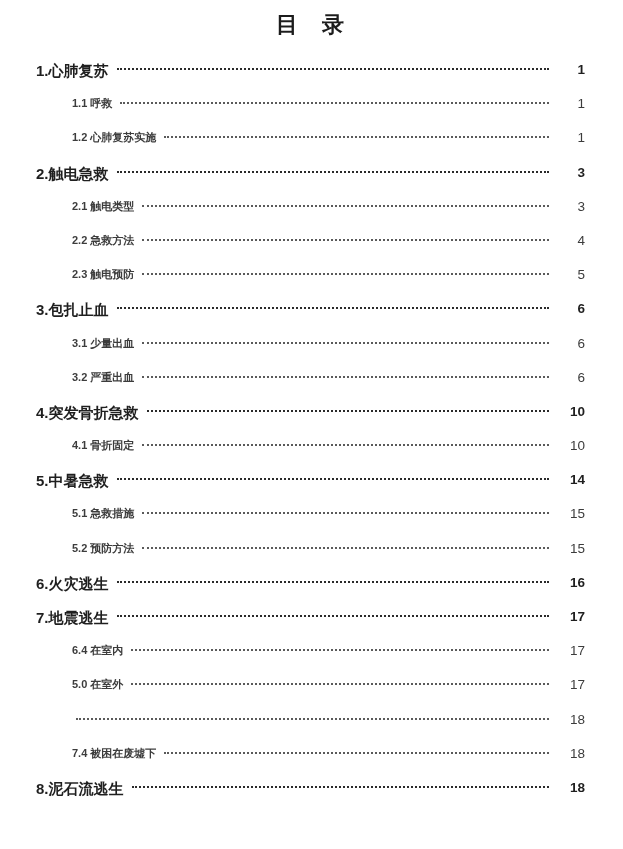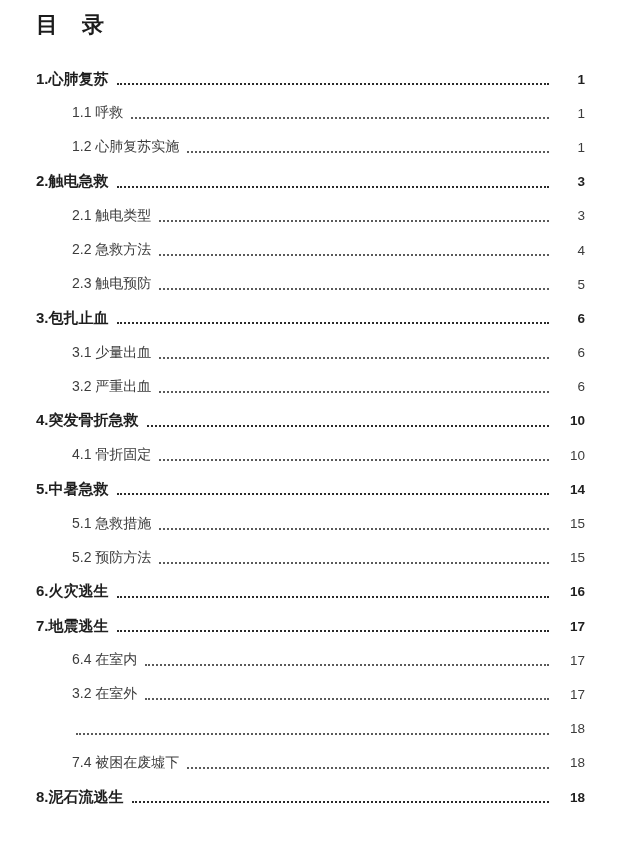--- a/index.html
+++ b/index.html
@@ -7,34 +7,33 @@
     position: relative;
     width: 623px;
     height: 849px;
     background: #ffffff;
     box-sizing: border-box;
     padding: 8px 38px 0 36px;
     overflow: hidden;
     font-family: "Liberation Sans", "DejaVu Sans", sans-serif;
   }
   .doc-title {
-    text-align: left;
+    text-align: center;
     font-size: 22px;
     font-weight: 700;
     color: #1c1c1c;
     height: 34px;
     line-height: 34px;
     margin-bottom: 20px;
     letter-spacing: 1px;
     font-family: "Liberation Serif", "DejaVu Serif", serif;
   }
   .toc-list { width: 100%; }
   .toc-row {
     display: flex;
-    align-items: center;
     height: 34.2px;
     cursor: pointer;
   }
   .toc-row .label {
     white-space: nowrap;
     padding-right: 4px;
   }
   .toc-row .leader {
     flex: 1;
     height: 2px;
@@ -50,22 +49,22 @@
   }
   .toc-row.level-1 .label {
     font-size: 15px;
     font-weight: 700;
     color: #1f1f1f;
   }
   .toc-row.level-1 .leader { border-bottom-color: #2a2a2a; }
   .toc-row.level-1 .page-num { font-weight: 700; color: #1f1f1f; }
   .toc-row.level-2 { padding-left: 36px; }
   .toc-row.level-2 .label {
-    font-size: 14px;
-    font-weight: 400;
+    font-size: 11px;
+    font-weight: 700;
     color: #3c3c3c;
   }
 </style>
 </head>
 <body>
 
 <div class="doc-page">
   <div class="doc-title">目　录</div>
 
   <div class="toc-list">
@@ -153,21 +152,21 @@
     <span class="label">7.地震逃生</span>
     <span class="leader"></span>
     <span class="page-num">17</span>
   </div>
       <div class="toc-row level-2">
     <span class="label">6.4 在室内</span>
     <span class="leader"></span>
     <span class="page-num">17</span>
   </div>
       <div class="toc-row level-2">
-    <span class="label">3.2 在室外</span>
+    <span class="label">5.0 在室外</span>
     <span class="leader"></span>
     <span class="page-num">17</span>
   </div>
       <div class="toc-row level-2">
     <span class="leader"></span>
     <span class="page-num">18</span>
   </div>
       <div class="toc-row level-2">
     <span class="label">7.4 被困在废墟下</span>
     <span class="leader"></span>

